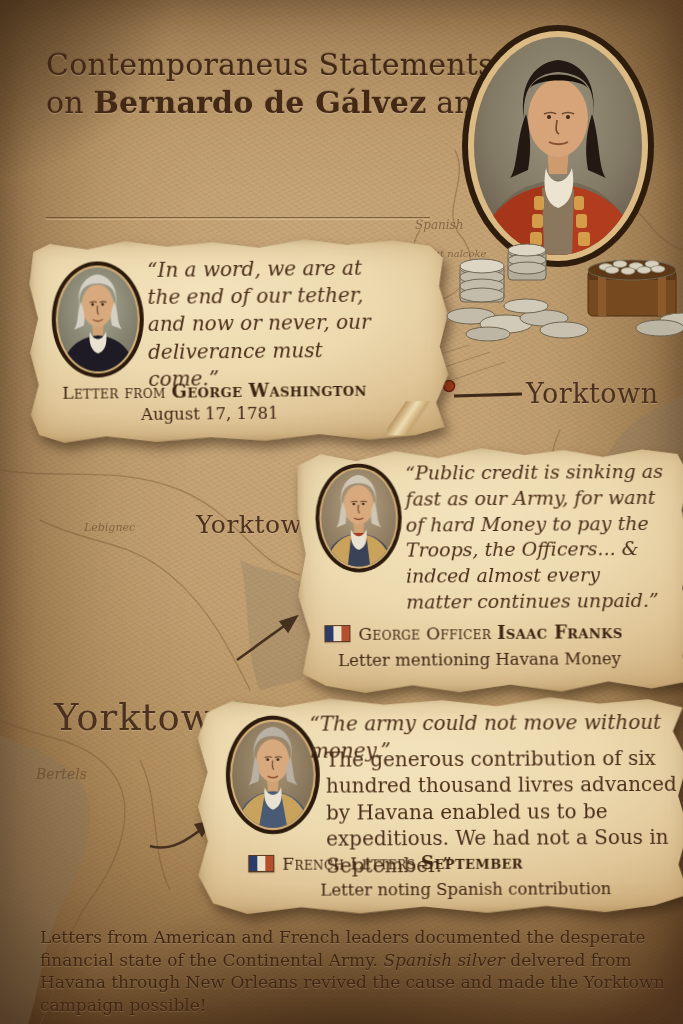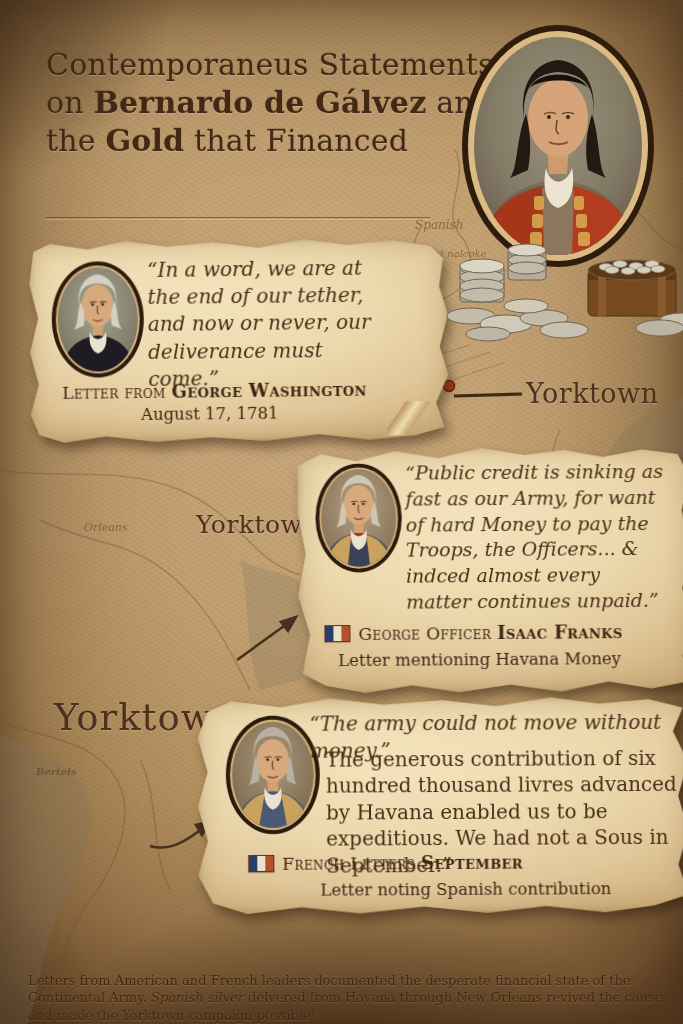--- a/index.html
+++ b/index.html
@@ -51,23 +51,23 @@
   .sc .name{font-weight:bold;font-size:18px;}
   .subline{position:absolute;font-size:16.5px;color:#3f2716;}
   .flag{width:26px;height:17px;display:inline-flex;border:1px solid #58361c;box-shadow:0 1px 1px rgba(60,35,15,.4);}
   .flag i{flex:1;}
 
   
   .yk{position:absolute;z-index:4;color:#4c3120;letter-spacing:.5px;
       text-shadow:0 1px 1px rgba(238,216,176,.3);}
   .faint{position:absolute;z-index:3;font-style:italic;color:rgba(88,58,32,.55);}
 
-  .caption{position:absolute;left:28px;top:926px;width:636px;z-index:5;
-      font-size:13px;line-height:1.33;color:#40271595;color:#402715;
-      text-shadow:0 1px 1px rgba(235,212,172,.22);margin-top:46px;}
+  .caption{position:absolute;left:40px;top:926px;width:636px;z-index:5;
+      font-size:17px;line-height:1.33;color:#40271595;color:#402715;
+      text-shadow:0 1px 1px rgba(235,212,172,.22);}
   .caption i{font-style:italic;}
 </style>
 </head>
 <body>
 
 <div class="poster">
 
   <svg class="map-layer" width="683" height="1024" viewBox="0 0 683 1024">
     <g fill="none" stroke="rgba(110,79,48,.38)" stroke-width="1.4">
       <path d="M430,60 C470,80 500,70 540,95 C580,120 560,160 600,180 C640,200 650,240 683,250"></path>
@@ -99,21 +99,20 @@
 
     <g stroke="#46301e" stroke-width="2.6" fill="#46301e">
       <path d="M150,846 C170,852 188,840 204,827" fill="none"></path>
       <path d="M210,822 L196,825 L202,835 Z"></path>
     </g>
   </svg>
 
   <div class="title">
     <div>Contemporaneus Statements</div>
     <div><span>on </span><b>Bernardo de Gálvez</b><span> and</span></div>
-    <div><span>the </span><b>Gold</b><span> that Financed</span></div>
   </div>
   <div class="title-rule"></div>
 
   <svg class="overlay" style="left:446px;top:18px;" width="237" height="330" viewBox="0 0 237 330">
     <defs>
       <radialGradient id="gbg" cx="50%" cy="38%" r="75%">
         <stop offset="0%" stop-color="#9b927d"></stop>
           <stop offset="55%" stop-color="#837a66"></stop>
           <stop offset="100%" stop-color="#5f5342"></stop>
       </radialGradient>
@@ -198,22 +197,22 @@
             <ellipse cx="212" cy="251" rx="7" ry="3.4"></ellipse>
         </g>
         <ellipse cx="236" cy="302" rx="22" ry="7" fill="#c9c1af"></ellipse>
           <ellipse cx="214" cy="310" rx="24" ry="8" fill="#bdb5a3"></ellipse>
       </g>
     </g>
   </svg>
 
   <span class="faint" style="left:402px;top:218px;font-size:12px;margin-left:13px;">Spanish</span>
   <span class="faint" style="left:392px;top:248px;font-size:10px;">the Medat nalcoke</span>
-  <span class="faint" style="left:84px;top:521px;font-size:11px;">Orleans</span>
-  <span class="faint" style="left:36px;top:766px;font-size:10px;font-weight:bold;">Bertels</span>
+  <span class="faint" style="left:84px;top:521px;font-size:11px;">Lebignec</span>
+  <span class="faint" style="left:36px;top:766px;font-size:14px;">Bertels</span>
 
   <span class="yk" style="left:526px;top:378px;font-size:27px;">Yorktown</span>
   <span class="yk" style="left:196px;top:510px;font-size:25px;">Yorktown</span>
   <span class="yk" style="left:54px;top:696px;font-size:37px;letter-spacing:1px;">Yorktown</span>
 
   <div class="card-wrap" style="left:30px;top:240px;width:418px;height:201px;transform:rotate(-0.6deg);">
     <div class="card torn-a">
       <svg class="portrait" style="left:20px;top:18px;" width="96" height="120" viewBox="0 0 96 120">
         <defs>
           <radialGradient id="wbg" cx="50%" cy="38%" r="75%">

